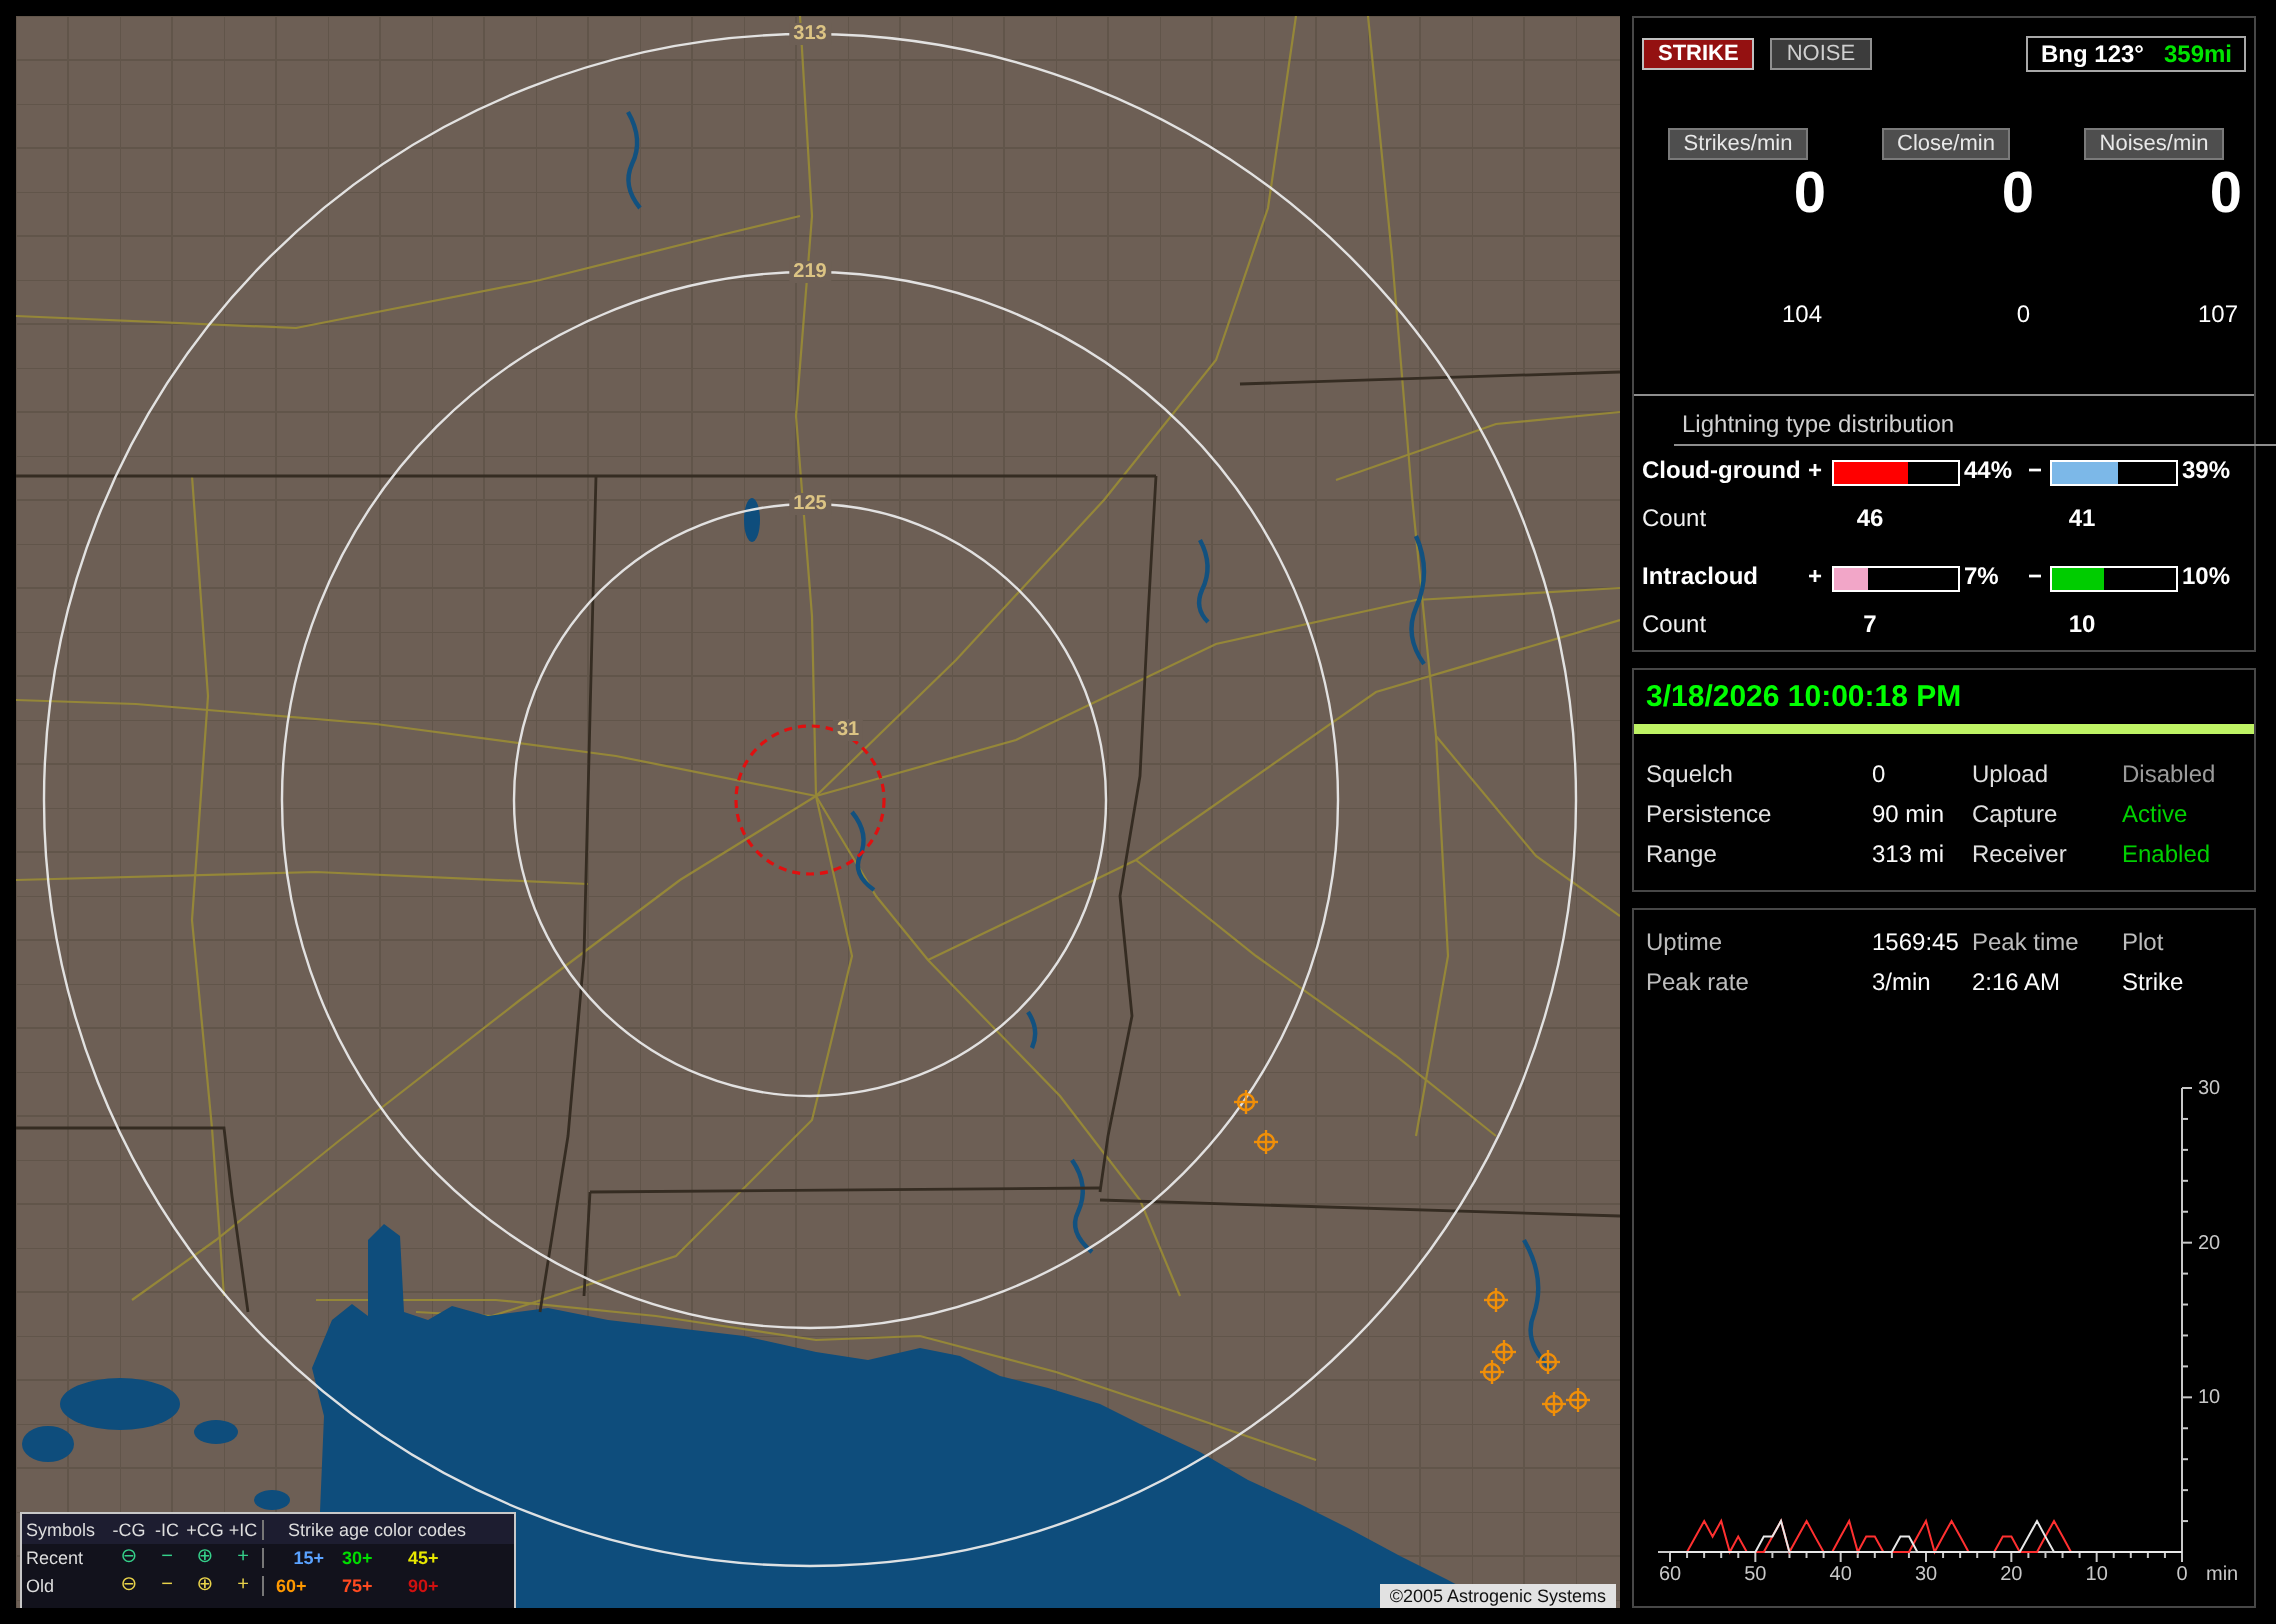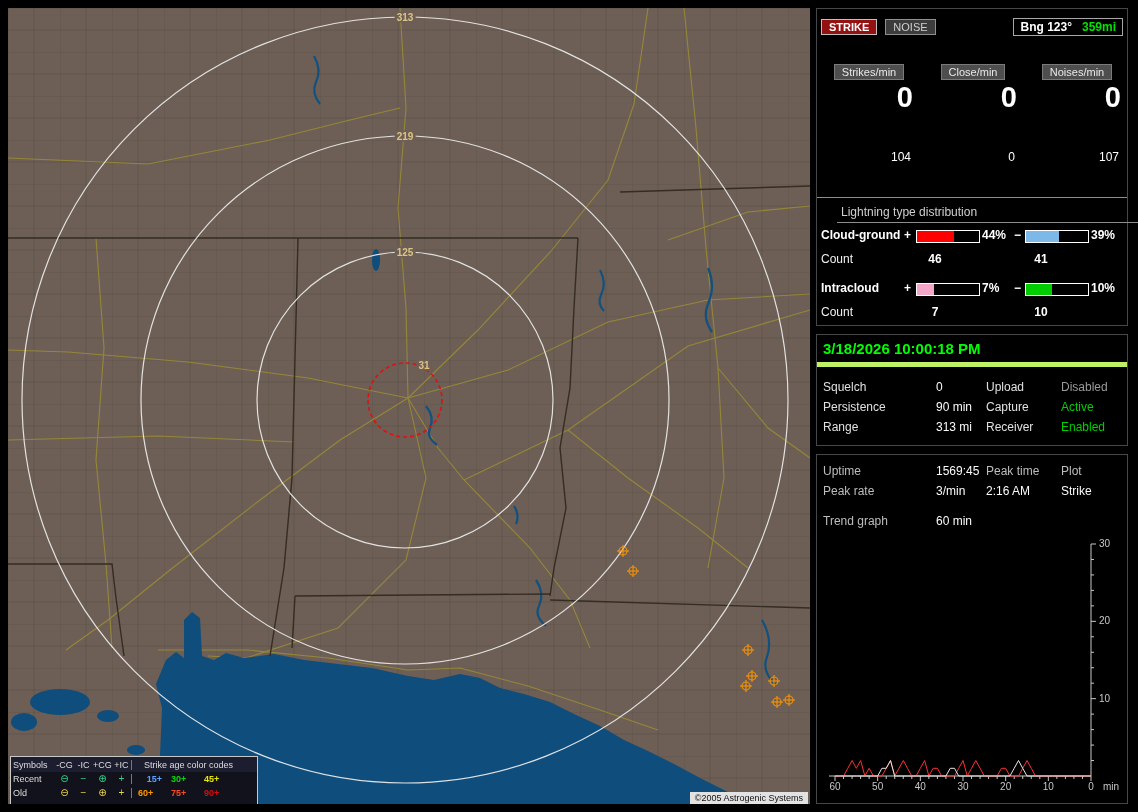--- a/index.html
+++ b/index.html
@@ -360,24 +360,20 @@
         <span class="lbl2">Uptime</span>
         <span class="val">1569:45</span>
         <span class="lbl2">Peak time</span>
         <span class="lbl2">Plot</span>
       </div>
       <div class="info-row">
         <span class="lbl2">Peak rate</span>
         <span class="val">3/min</span>
         <span class="val">2:16 AM</span>
         <span class="val">Strike</span>
-      </div>
-      <div class="info-row trend-row">
-        <span class="lbl2">Trend graph</span>
-        <span class="val">60 min</span>
       </div>
     </div>
 
     <div class="graph">
       <svg id="trend-svg" width="308" height="262" viewBox="0 0 308 262">
         <g id="trend-axes" stroke="#c8c8c8" stroke-width="1">
             <line x1="10" y1="237" x2="272" y2="237"></line>
             <line x1="272" y1="5" x2="272" y2="237"></line>
             <line x1="272" y1="237" x2="272" y2="242"></line>
             <line x1="263.46666666666664" y1="237" x2="263.46666666666664" y2="240"></line>

